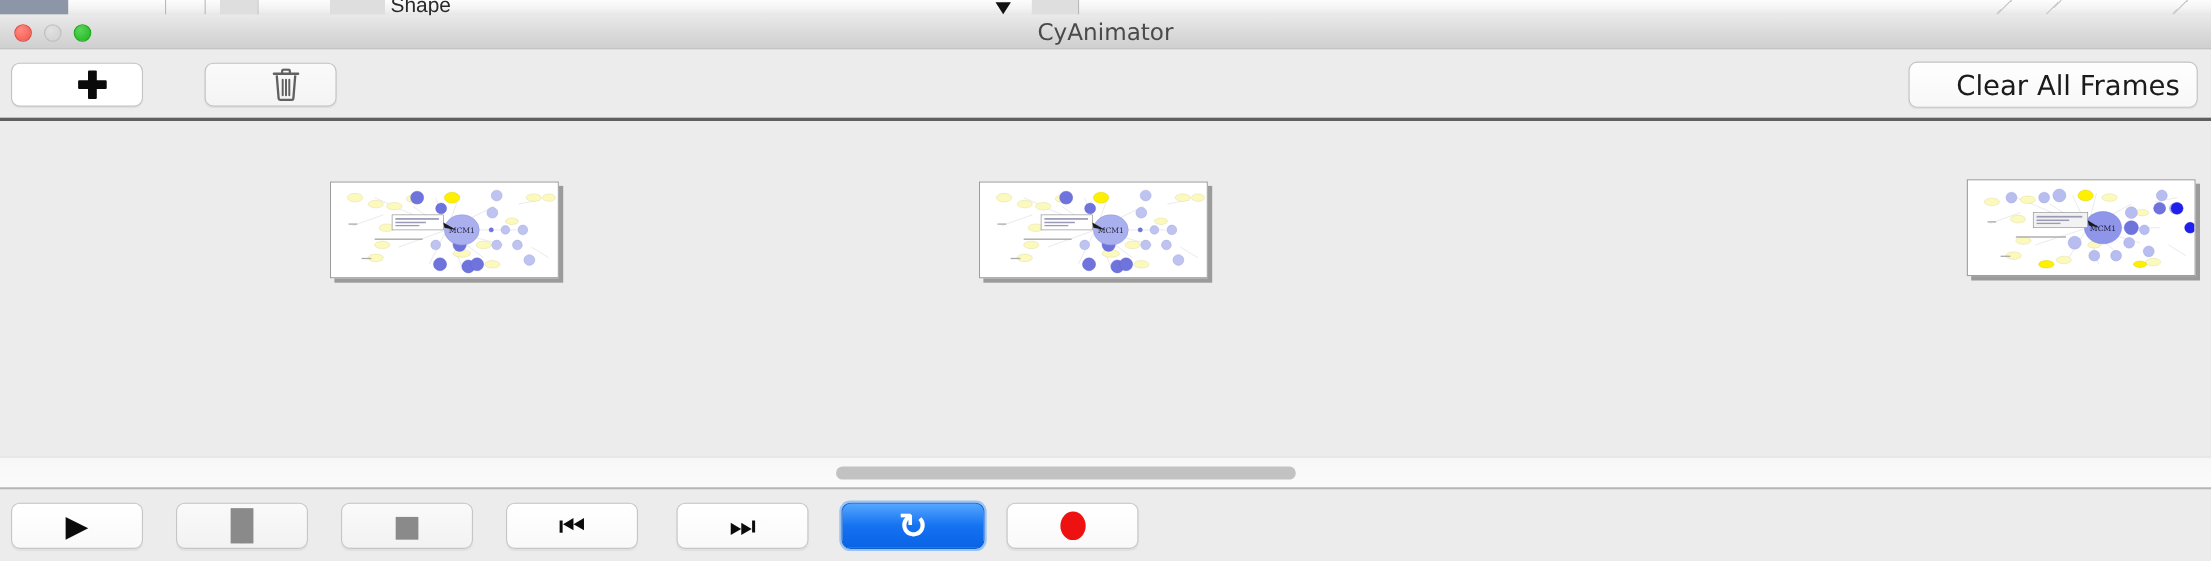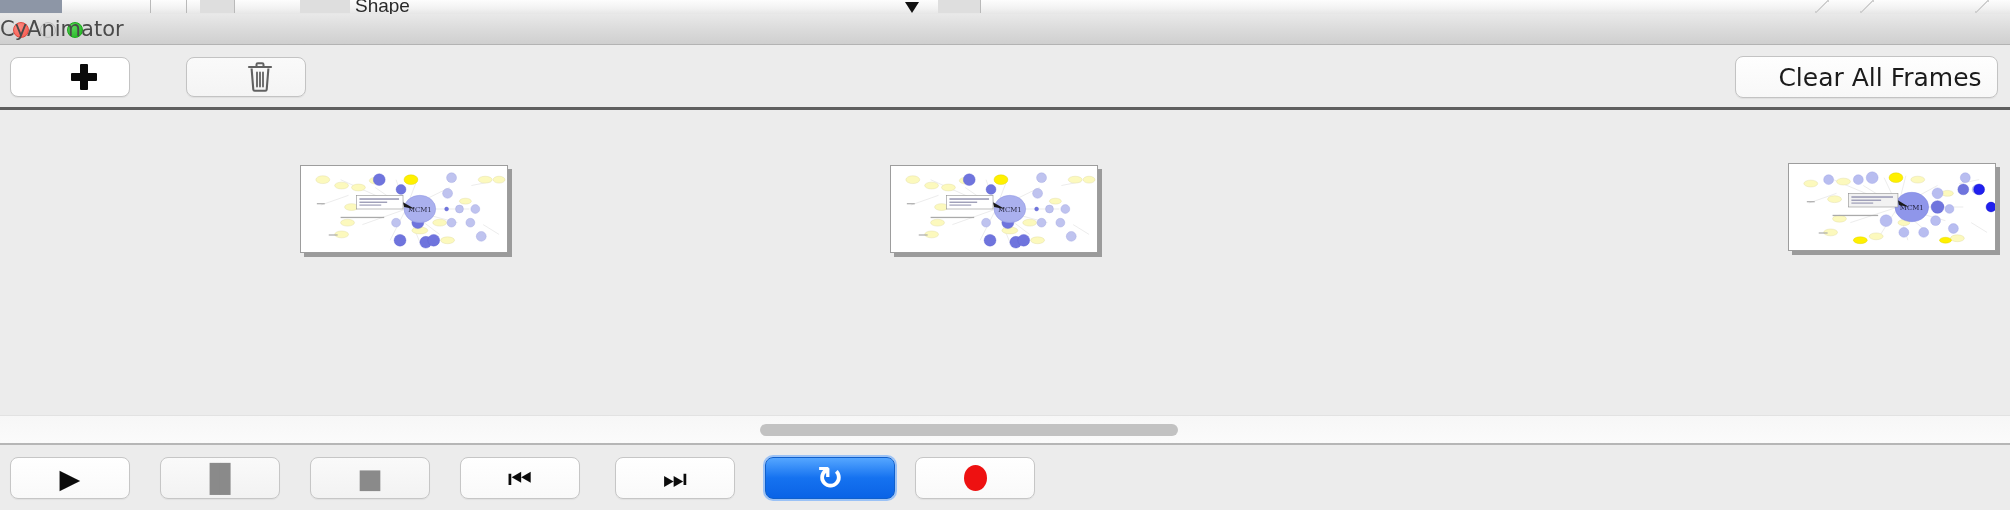--- a/index.html
+++ b/index.html
@@ -41,21 +41,21 @@
     background: linear-gradient(to bottom, #e9e9e9 0%, #dadada 55%, #cfcfcf 100%);
     border-bottom: 1px solid #b3b3b3;
   }
   .traffic { position: absolute; left: 13px; top: 8px; display: flex; gap: 11px; }
   .tl { width: 16px; height: 16px; border-radius: 50%; }
   .tl-close { background: radial-gradient(circle at 35% 30%, #ff8a80, #f4564c); border: 1px solid #e0483f; }
   .tl-min   { background: radial-gradient(circle at 35% 30%, #e2e2e2, #cfcfcf); border: 1px solid #bdbdbd; }
   .tl-max   { background: radial-gradient(circle at 35% 30%, #5ad45a, #1db61d); border: 1px solid #19a819; }
   .title-text {
     position: absolute; left: 0; top: 0; width: 2010px; height: 31px;
-    line-height: 31px; text-align: left;
+    line-height: 31px; text-align: center;
     font-size: 21px; color: #4a4a4a;
     font-family: "DejaVu Sans", sans-serif;
   }
 
   
   .toolbar {
     position: absolute; left: 0; top: 45px; width: 2010px; height: 64px;
     background: #ececec;
   }
   .btn {

